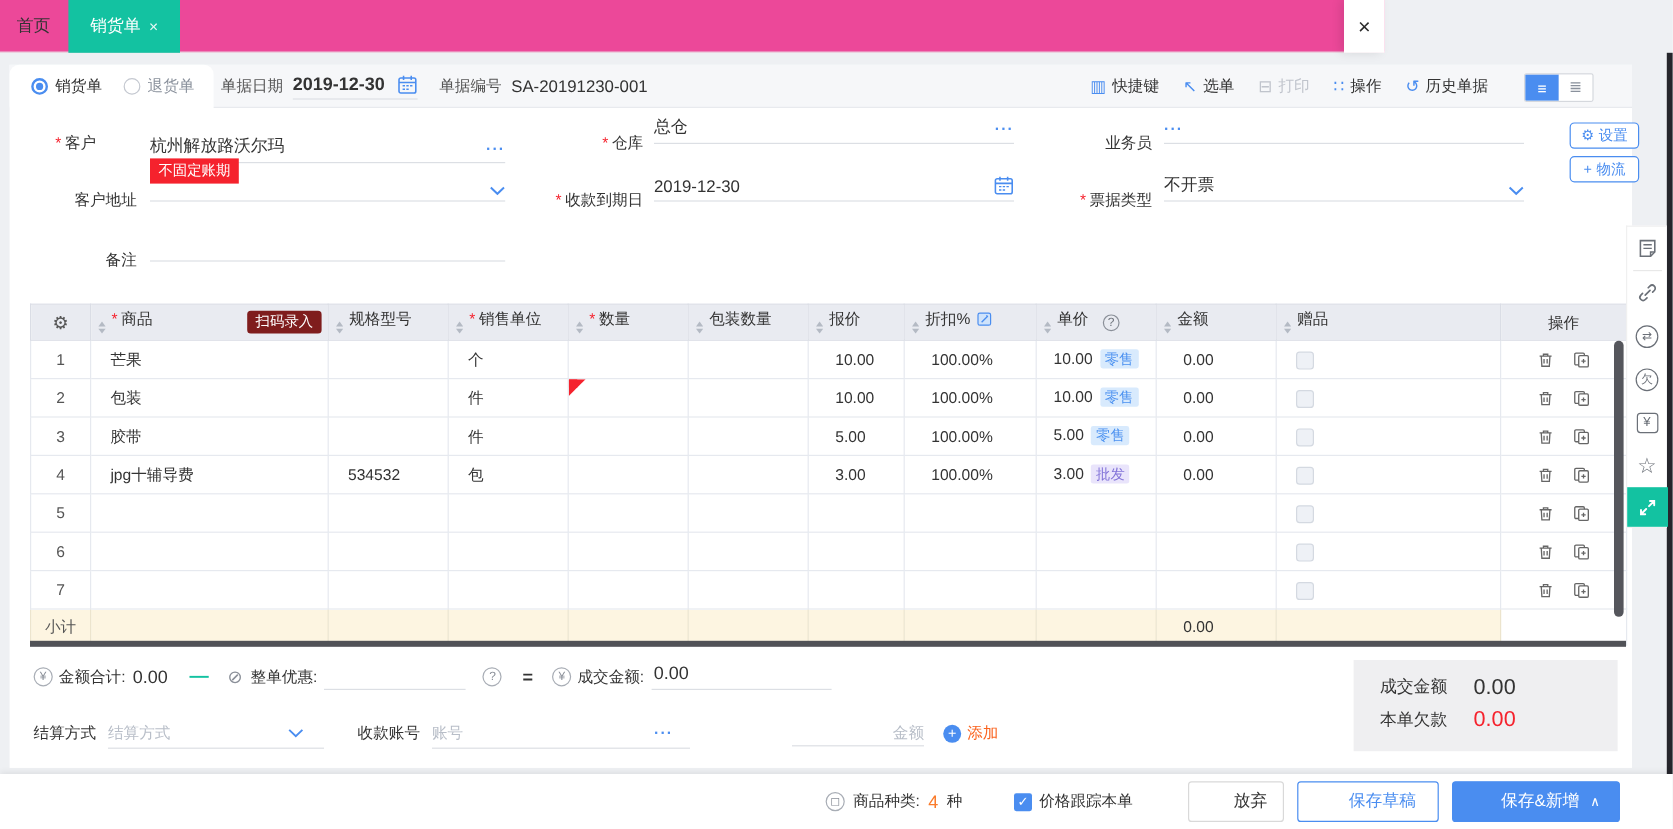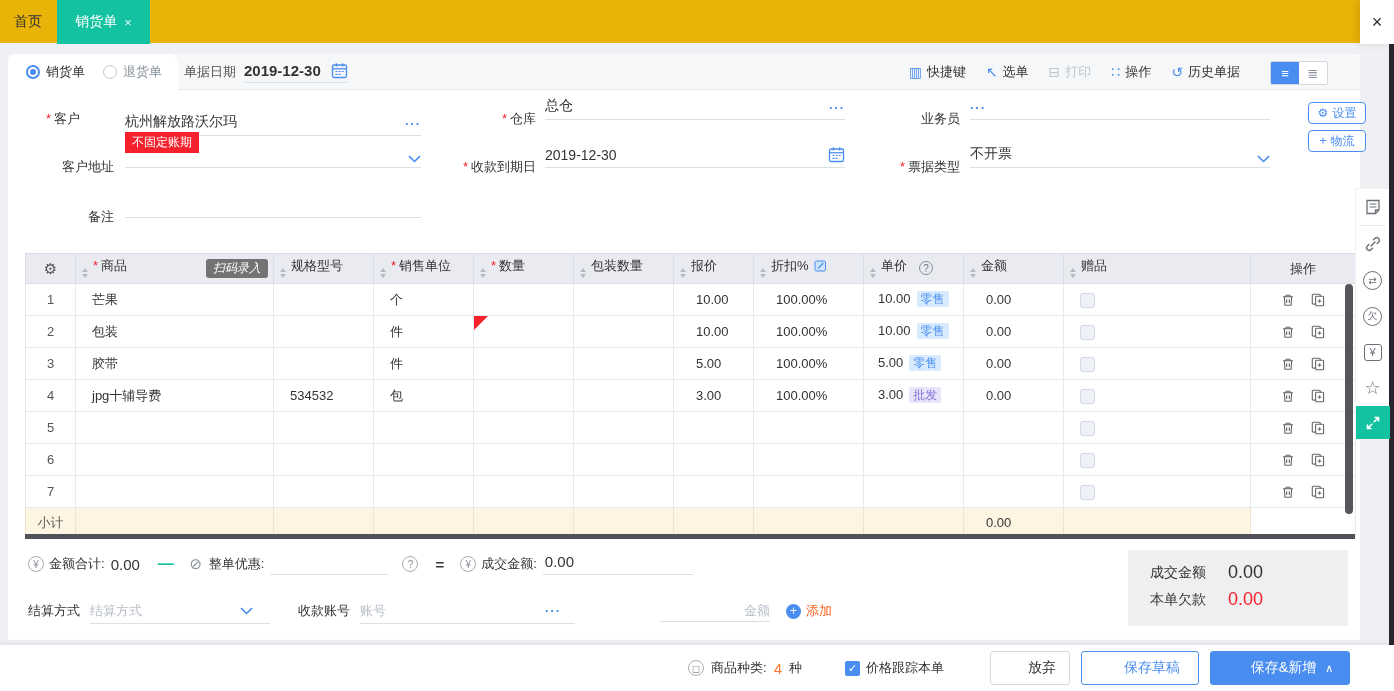--- a/index.html
+++ b/index.html
@@ -3,21 +3,21 @@
 <meta charset="utf-8">
 <style>
   * { margin:0; padding:0; box-sizing:border-box; }
   html,body { width:1394px; height:691px; }
   body {
     position:relative; overflow:hidden;
     font-family:"Liberation Sans","DejaVu Sans",sans-serif;
     font-size:13px; color:#333; background:#eef0f3;
   }
   
-  .topbar { position:absolute; left:0; top:0; width:1394px; height:44px; background:#eab308; border-bottom:1px solid #ececec; }
+  .topbar { position:absolute; left:0; top:0; width:1154px; height:44px; background:#ec4899; border-bottom:1px solid #ececec; }
   .home-tab { position:absolute; left:0; top:0; width:56px; height:44px; display:flex; align-items:center; justify-content:center; font-size:14px; color:#333; cursor:pointer; }
   .active-tab { position:absolute; left:57px; top:0; width:93px; height:44px; background:#13c2a1; color:#fff; display:flex; align-items:center; justify-content:center; gap:7px; font-size:14px; }
   .active-tab .tabx { font-size:13px; opacity:.9; }
   .win-close { position:absolute; right:0; top:0; width:34px; height:44px; background:#fff; box-shadow:-3px 0 8px rgba(0,0,0,.10); display:flex; align-items:center; justify-content:center; font-size:18px; color:#2b2b2b; }
   .dark-edge { position:absolute; right:0; top:44px; width:5px; height:601px; background:#26262c; }
 
   
   .card { position:absolute; left:8px; top:54px; width:1352px; height:586px; background:#fff; }
   .card-head { position:absolute; left:0; top:0; width:1352px; height:36px; background:#f6f7f9; border-bottom:1px solid #e8eaee; }
   .seg { position:absolute; left:0; top:0; width:170px; height:36px; background:#fff; border-radius:8px 8px 0 0; display:flex; align-items:center; padding-left:18px; gap:18px; }
@@ -53,21 +53,21 @@
   
   .tbl-wrap { position:absolute; left:17px; top:199px; width:1330px; }
   table { border-collapse:collapse; table-layout:fixed; width:1330px; }
   th,td { border:1px solid #e6e9ef; height:32px; font-weight:normal; overflow:hidden; white-space:nowrap; }
   thead th { background:#e9ebf1; border-color:#dadde5; height:30px; text-align:left; padding:0 6px; position:relative; color:#333; }
   th.c-op-h { text-align:center; }
   .sort { display:inline-flex; flex-direction:column; margin-right:5px; vertical-align:-2px; cursor:pointer; }
   .sort i { display:block; width:0; height:0; border:3.5px solid transparent; }
   .sort .up { border-bottom:4.5px solid #b4bac4; margin-bottom:2px; }
   .sort .dn { border-top:4.5px solid #b4bac4; }
-  .scan-badge { position:absolute; right:5px; top:5px; background:#737373; color:#fff; font-size:12px; padding:1px 7px; border-radius:3px; cursor:pointer;font-style:italic; }
+  .scan-badge { position:absolute; right:5px; top:5px; background:#7f1d1d; color:#fff; font-size:12px; padding:1px 7px; border-radius:3px; cursor:pointer; }
   .help-circle { display:inline-flex; width:14px; height:14px; border:1px solid #8a8f98; border-radius:50%; color:#6d727b; font-size:10px; align-items:center; justify-content:center; margin-left:12px; vertical-align:-2px; }
   .edit-ic { margin-left:5px; vertical-align:-2px; }
   td.c-no { text-align:center; color:#555; }
   td.c-name,td.c-left { padding-left:16px; }
   td.c-num { padding-left:22px; }
   td.c-price { padding-left:14px; }
   td.c-gift { padding-left:16px; }
   td.c-op { text-align:center; }
   td.flag { position:relative; }
   td.flag::before { content:''; position:absolute; left:0; top:0; width:0; height:0; border:7px solid transparent; border-left-color:#f5222d; border-top-color:#f5222d; }
@@ -164,20 +164,24 @@
       <span class="hf-label">单据日期</span>
       <span class="uline">
         <span class="hf-value">2019-12-30</span>
         <svg class="cal" width="17" height="17" viewBox="0 0 17 17">
             <rect x="1.5" y="3" width="14" height="12.5" rx="1.5" fill="none" stroke="#4a8df0" stroke-width="1.3"></rect>
             <path d="M1.5 6.8h14" stroke="#4a8df0" stroke-width="1.3"></path>
             <path d="M5.3 1.2v3.4M11.7 1.2v3.4" stroke="#4a8df0" stroke-width="1.3"></path>
             <path d="M4.5 9.5h2M7.6 9.5h2M10.7 9.5h2M4.5 12.3h2M7.6 12.3h2" stroke="#4a8df0" stroke-width="1.2"></path>
           </svg>
       </span>
+    </div>
+    <div class="head-field" style="left:358px;">
+      <span class="hf-label">单据编号</span>
+      <span class="hf-value normal" style="font-size:14px;">SA-20191230-001</span>
     </div>
     <div class="tb-actions">
         <span class="tb-action">
           <span class="tb-ic">▥</span>
           <span>快捷键</span>
         </span>
         <span class="tb-action">
           <span class="tb-ic">↖</span>
           <span>选单</span>
         </span>

